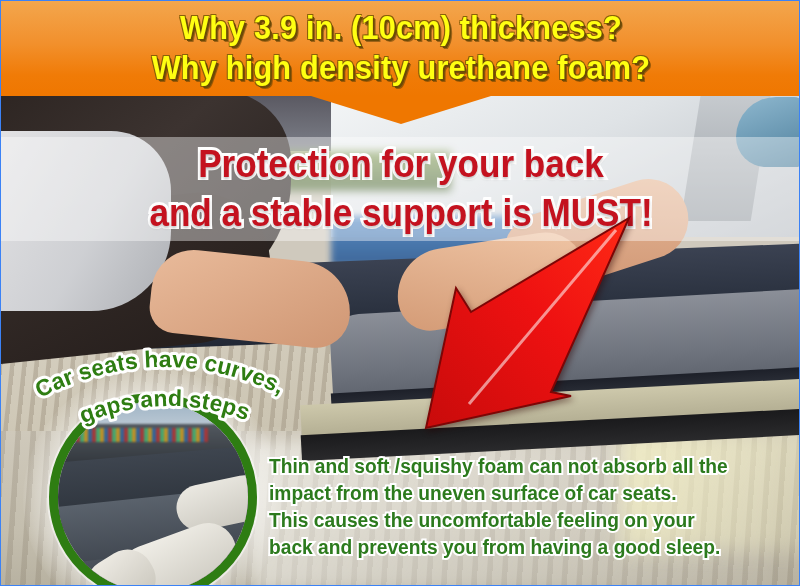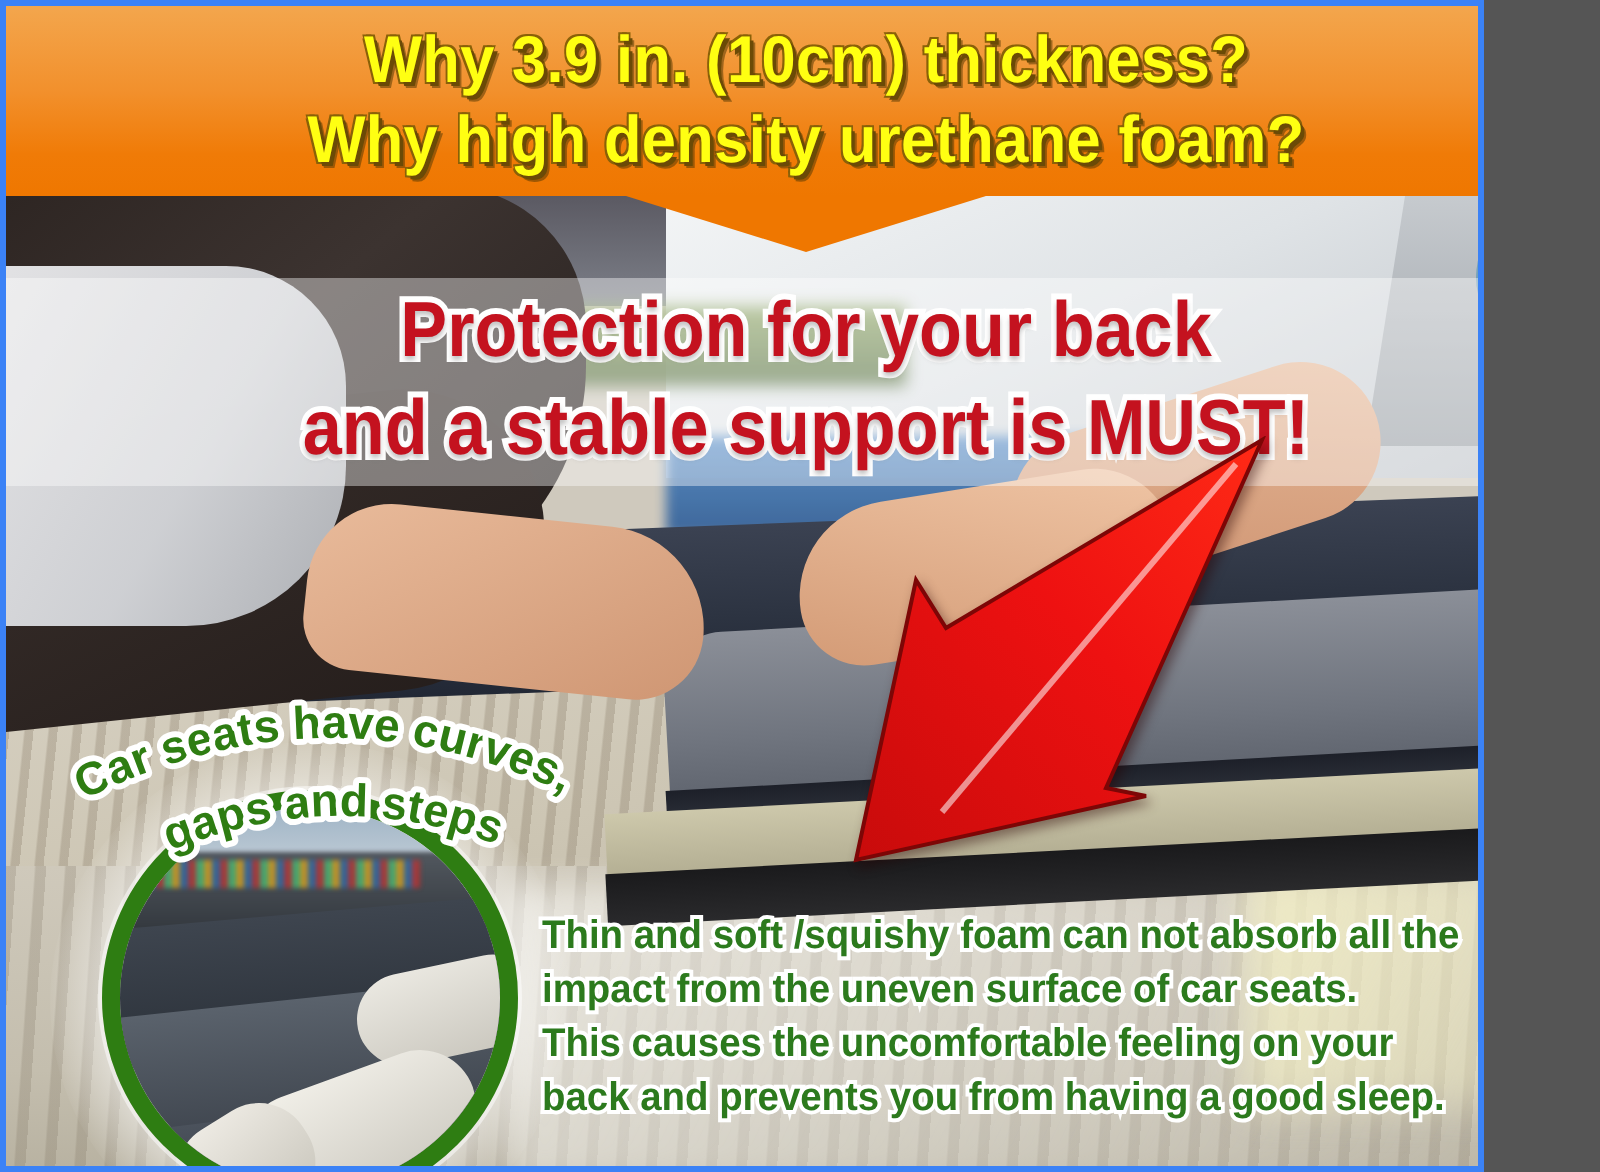--- a/index.html
+++ b/index.html
@@ -1,23 +1,23 @@
 <!DOCTYPE html>
 <html><head>
 <meta charset="utf-8">
 <style>
   html,body{margin:0;padding:0;background:#555;}
   body{font-family:"Liberation Sans",sans-serif;}
 
   .ad{
     position:relative;
-    width:742px;height:586px;
+    width:800px;height:586px;
     overflow:hidden;
     box-sizing:border-box;
-    border:3px solid #3b82f6;
+    border:1px solid #3b82f6;
     background:#cfc9bd;
   }
 
   
   .photo{position:absolute;inset:0;overflow:hidden;}
   .ph{position:absolute;}
 
   
   .sky{left:0;top:0;width:800px;height:150px;
     background:linear-gradient(180deg,#2b2b30 0%,#45414a 40%,#7d8089 100%);}

